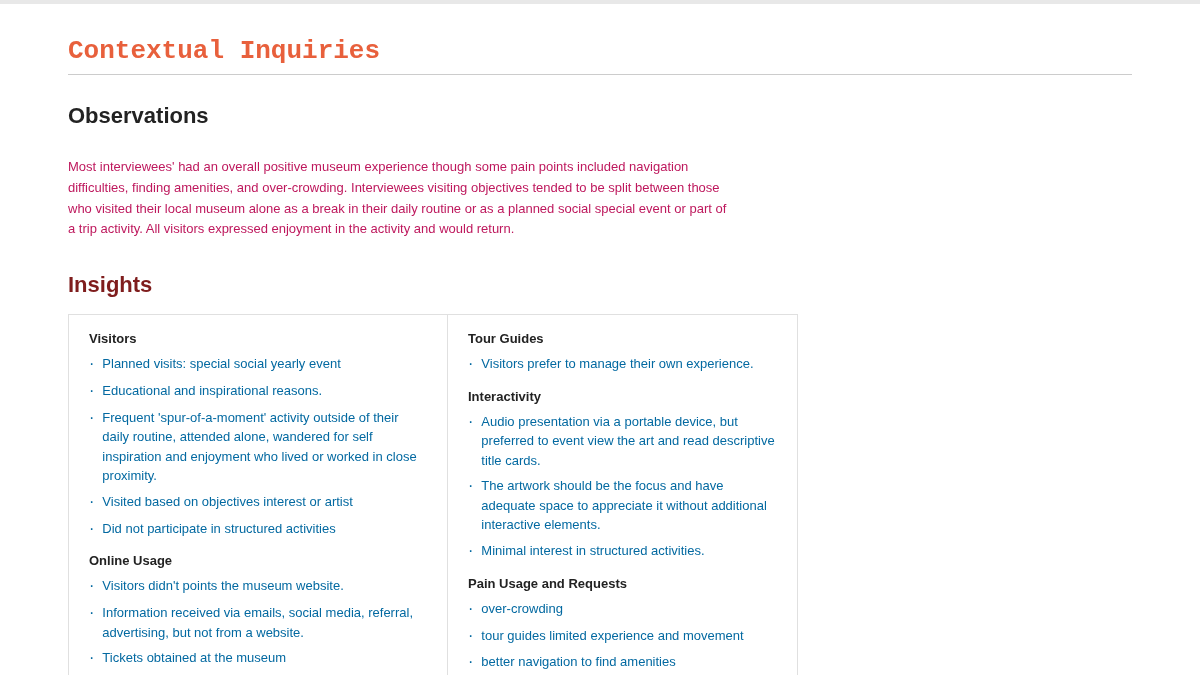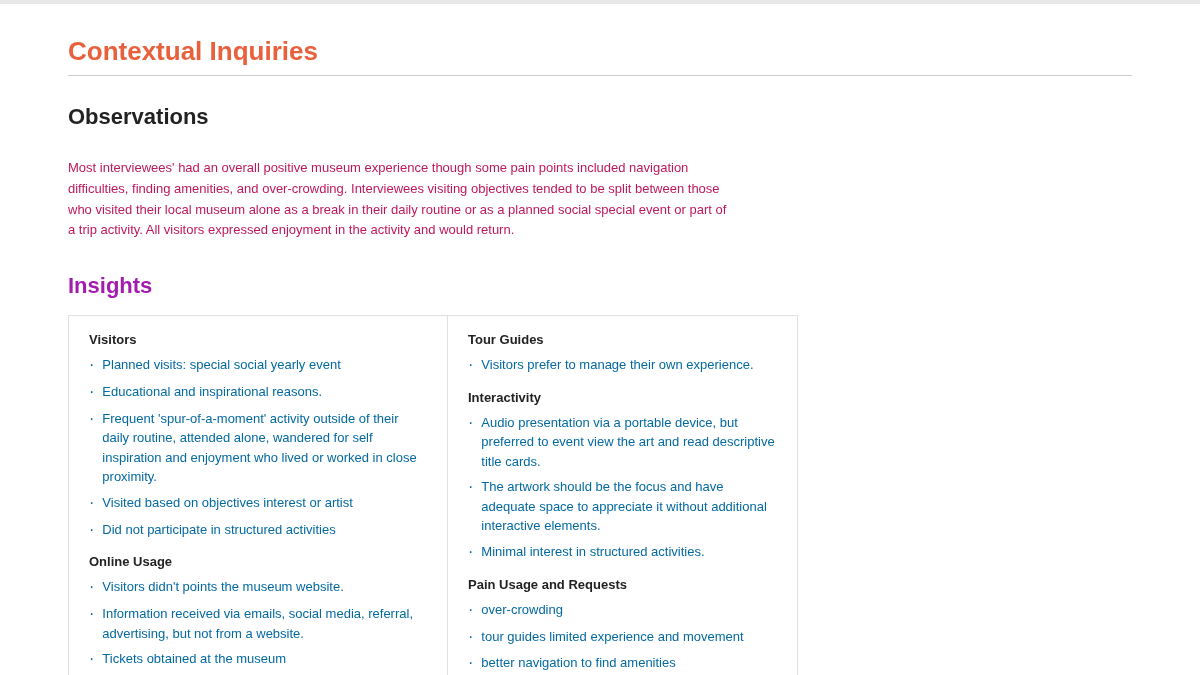--- a/index.html
+++ b/index.html
@@ -27,20 +27,21 @@
     .content-wrapper {
       padding: 20px 68px 40px 68px;
     }
 
     .page-title {
       font-size: 26px;
       font-weight: bold;
       color: #e8603c;
       margin-bottom: 8px;
       margin-top: 12px;
+      font-family: Liberation Mono, monospace;
     }
 
     .title-divider {
       border: none;
       border-top: 1px solid #ccc;
       margin-bottom: 28px;
     }
 
     .observations-section {
       margin-bottom: 32px;
@@ -60,21 +61,21 @@
       max-width: 660px;
     }
 
     .insights-section {
       margin-top: 10px;
     }
 
     .insights-heading {
       font-size: 22px;
       font-weight: bold;
-      color: #a21caf;
+      color: #7f1d1d;
       margin-bottom: 16px;
     }
 
     .insights-columns {
       display: flex;
       gap: 0;
     }
 
     .column-left {
       width: 380px;

